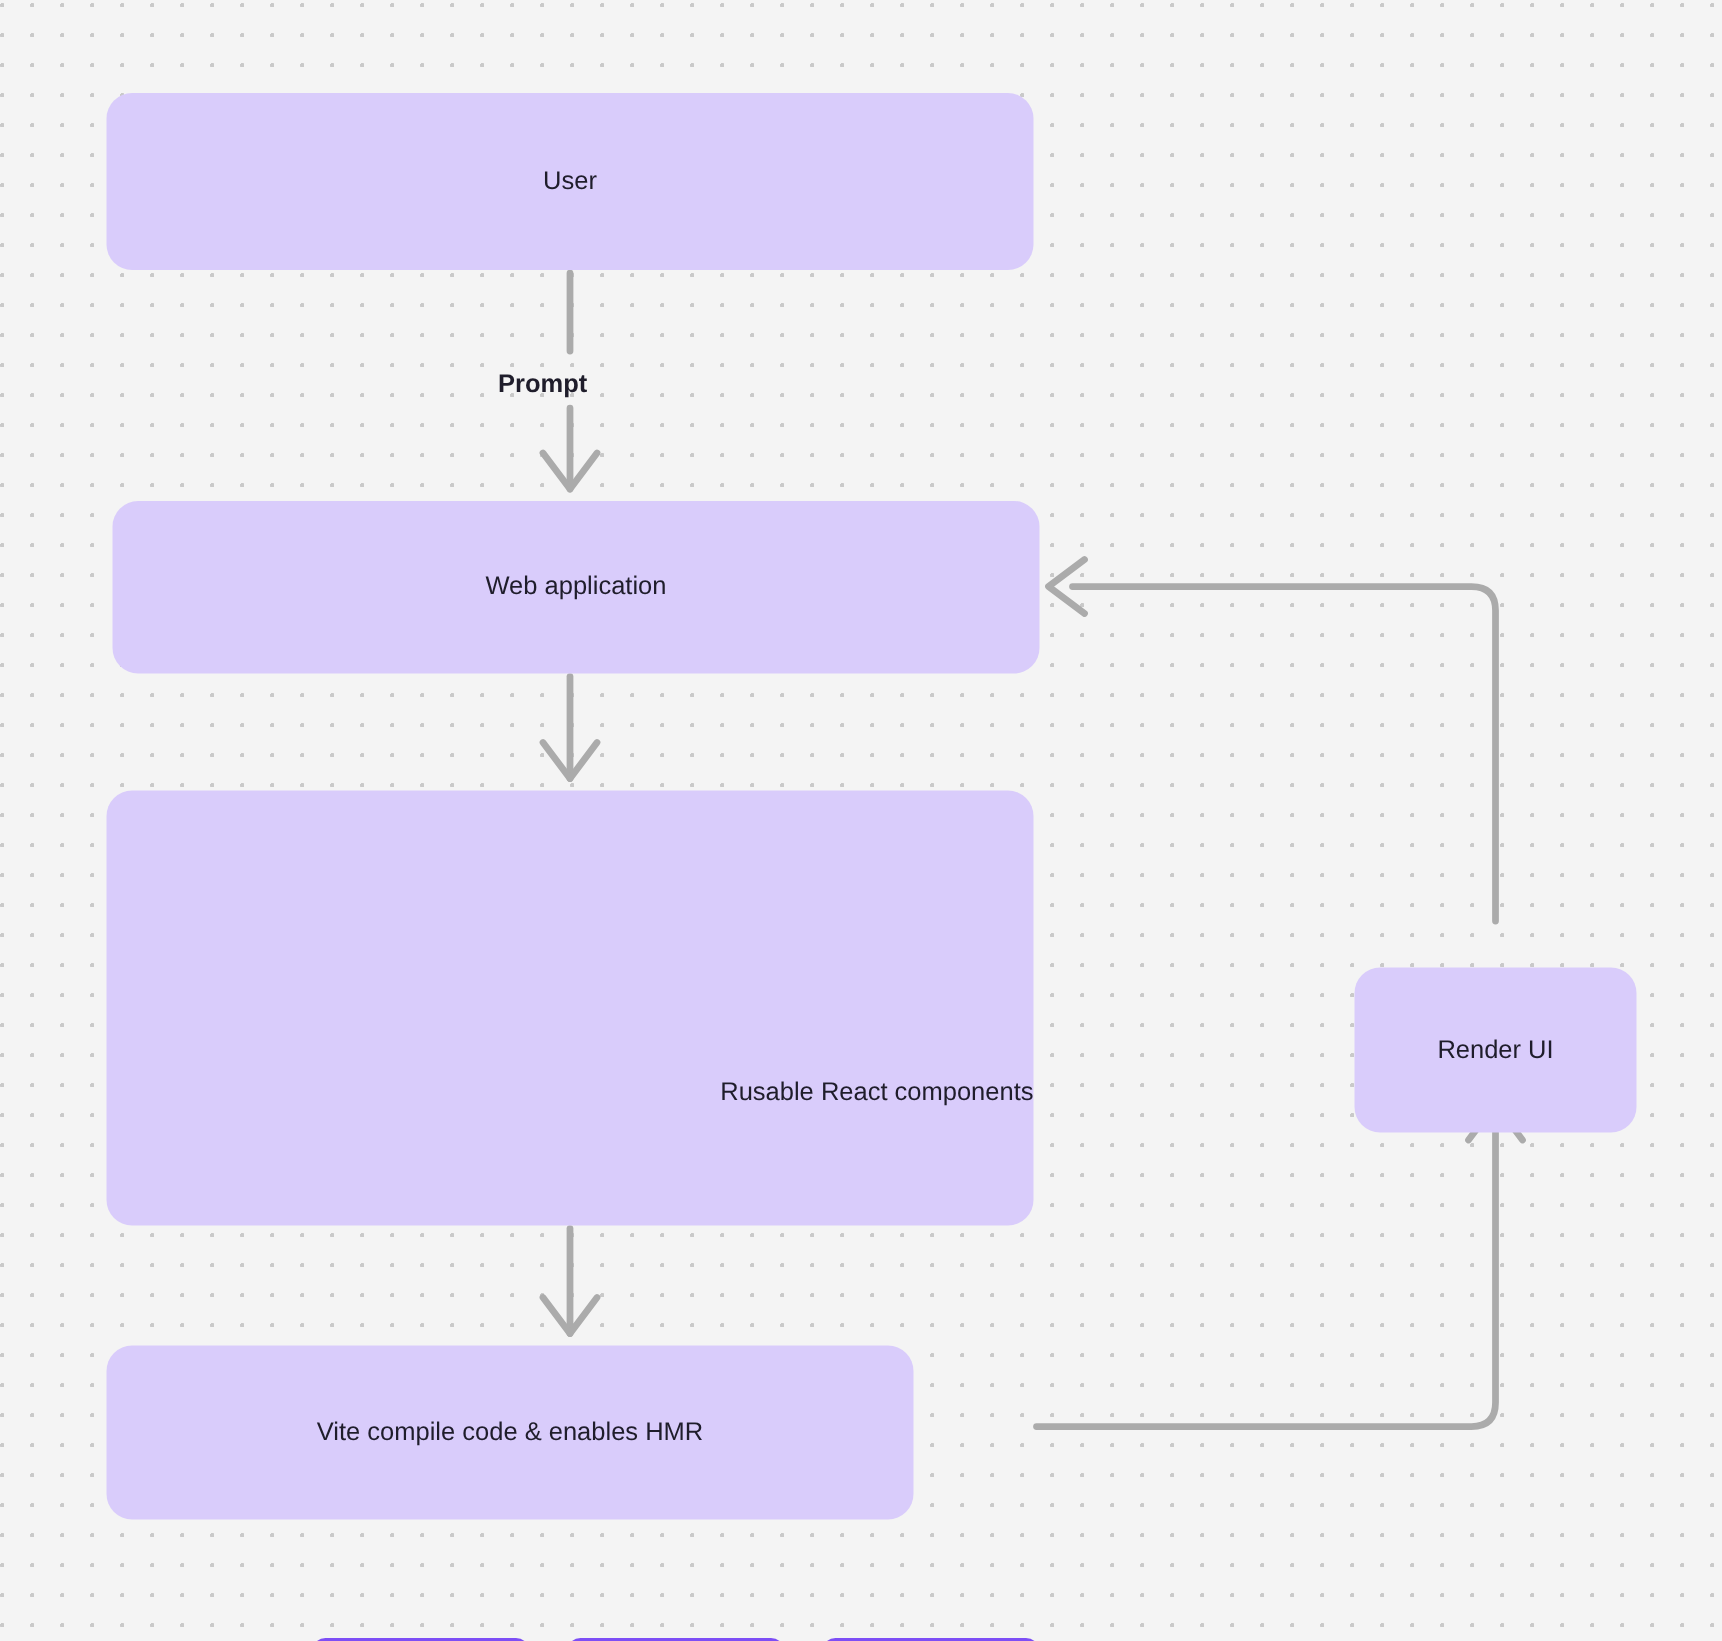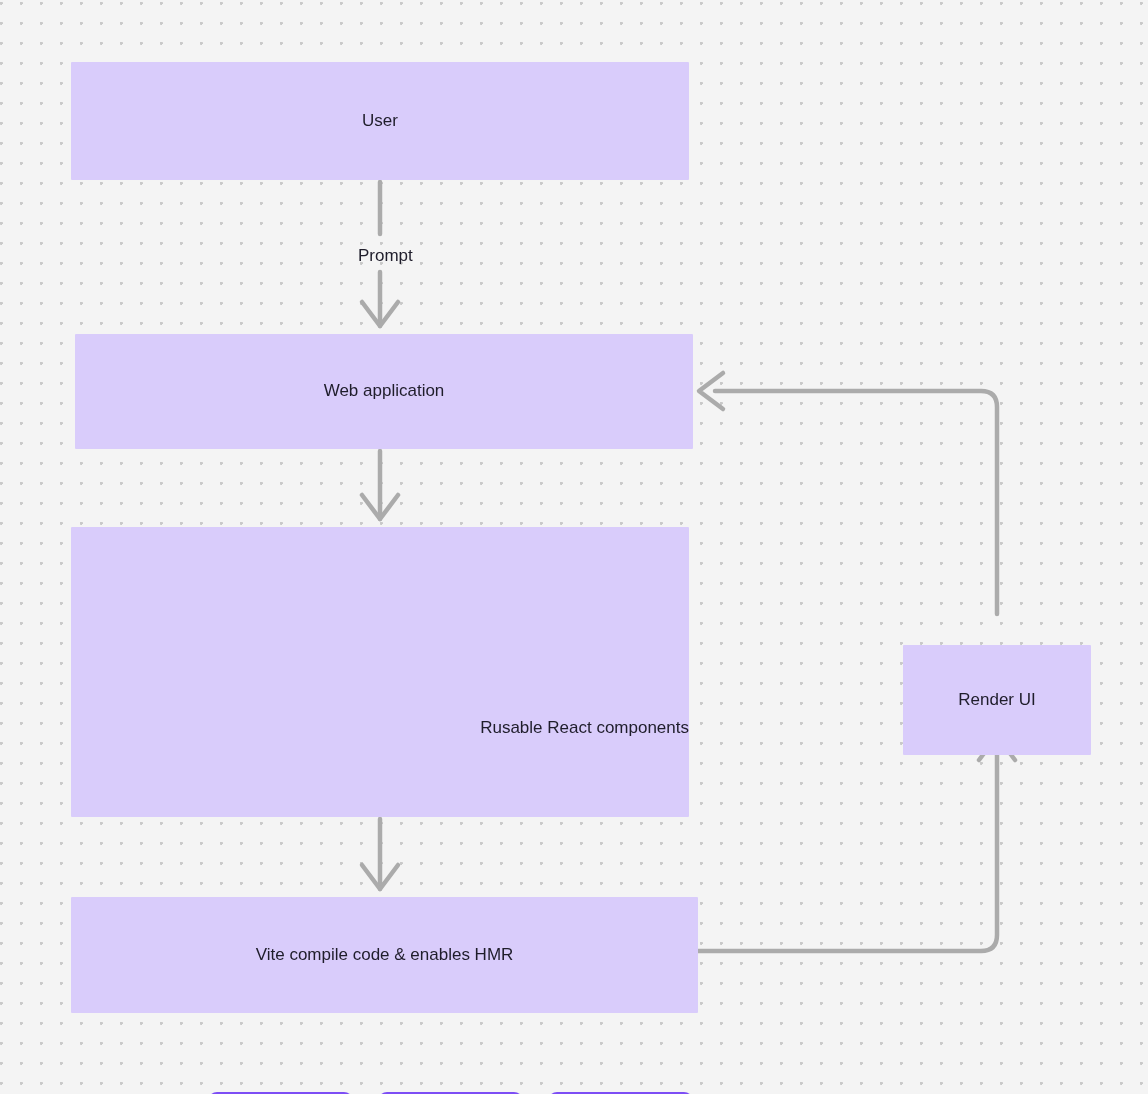--- a/index.html
+++ b/index.html
@@ -25,21 +25,21 @@
     left: 0;
     top: 0;
     width: 1148px;
     height: 1094px;
     pointer-events: none;
   }
 
   .node {
     position: absolute;
     box-sizing: border-box;
-    border-radius: 1px;
+    border-radius: 17px;
     display: flex;
     align-items: center;
     justify-content: center;
     text-align: center;
   }
 
   .node-primary {
     background: #d9ccfb;
     color: #1f1d2b;
     font-size: 17px;
@@ -52,21 +52,21 @@
     font-size: 16px;
     line-height: 1.38;
     border-radius: 9px;
     padding: 4px 8px;
   }
 
   
   #node-user        { left: 71px;  top: 62px;   width: 618px; height: 118px; }
   #node-webapp      { left: 75px;  top: 334px;  width: 618px; height: 115px; }
   #node-components  { left: 71px;  top: 527px;  width: 618px; height: 290px; }
-  #node-vite        { left: 71px;  top: 897px;  width: 627px; height: 116px; }
+  #node-vite        { left: 71px;  top: 897px;  width: 538px; height: 116px; }
   #node-render      { left: 903px; top: 645px;  width: 188px; height: 110px; }
 
   #chip-html { left: 137px; top: 565px; width: 145px; height: 106px; }
   #chip-css  { left: 307px; top: 565px; width: 145px; height: 106px; }
   #chip-js   { left: 477px; top: 565px; width: 145px; height: 106px; }
 
   .components-inner {
     position: absolute;
     left: 0; top: 0;
     width: 100%; height: 100%;
@@ -82,22 +82,23 @@
   }
 
   .edge-label {
     position: absolute;
     font-size: 17px;
     color: #1f1d2b;
     background: transparent;
     white-space: nowrap;
   }
   #label-prompt {
-    left: 358px;
+    left: 332px;
     top: 246px;
+    font-weight: bold;
   }
 </style>
 </head>
 <body>
 
 <div id="canvas">
 
   <svg id="edges" viewBox="0 0 1148 1094" width="1148" height="1094">
     <g fill="none" stroke="#ababab" stroke-width="4.5" stroke-linecap="round" stroke-linejoin="round">
 

